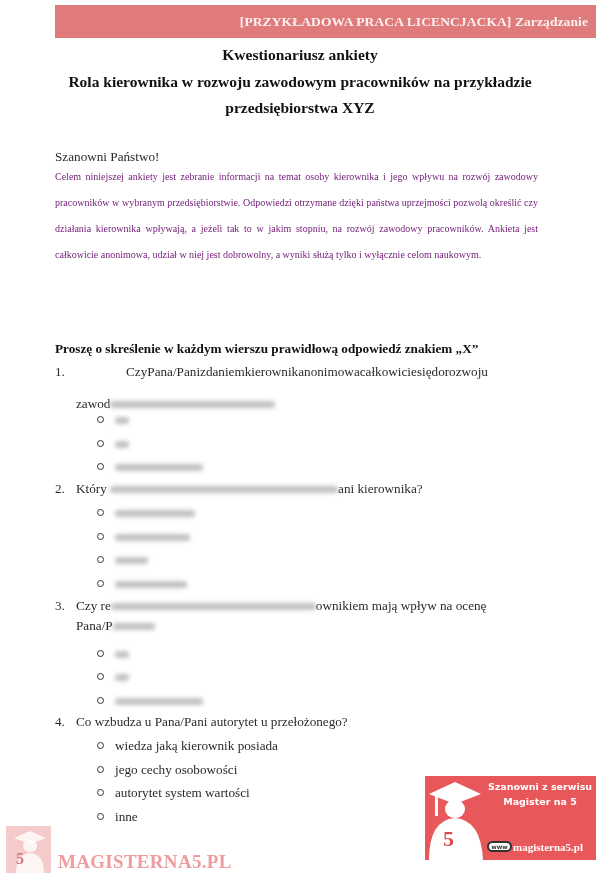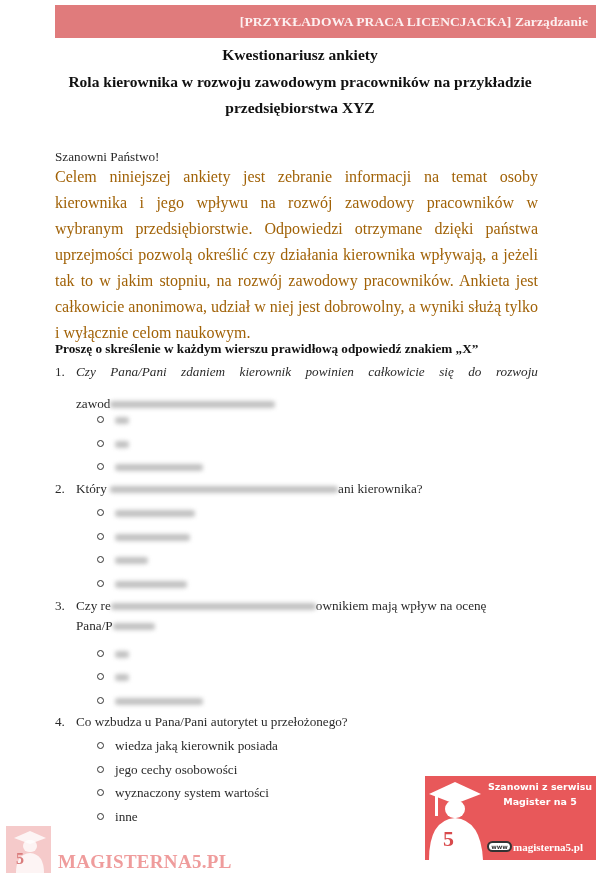--- a/index.html
+++ b/index.html
@@ -1,22 +1,22 @@
 <!DOCTYPE html>
 <html><head>
 <meta charset="utf-8">
 <style>
   html,body{margin:0;padding:0;background:#fff;}
   body{width:600px;height:875px;position:relative;overflow:hidden;font-family:"Liberation Serif","DejaVu Serif",serif;color:#222;}
   .header-band{position:absolute;left:55px;top:5px;width:541px;height:33px;background:#e07b7c;}
   .header-text{position:absolute;right:8px;top:9px;color:#fdf0f0;font-weight:bold;font-size:13.5px;letter-spacing:0.1px;white-space:nowrap;}
   .title{position:absolute;left:0;width:600px;text-align:center;font-weight:bold;font-size:15.5px;color:#111;}
-  .p{position:absolute;left:55px;width:483px;font-size:16px;line-height:26px;text-align:justify;text-align-last:left;color:#a16207;}
+  .p{position:absolute;left:55px;width:483px;font-size:10px;line-height:26px;text-align:justify;text-align-last:left;color:#701a75;}
   .line{position:absolute;font-size:13.2px;white-space:nowrap;color:#2a2a2a;}
-  .justify{display:flex;justify-content:space-between;font-style:italic;}
+  .justify{display:flex;justify-content:center;}
   .bold{font-weight:bold;color:#111;}
   .blur{display:inline-block;height:7px;background:#b6b6b6;filter:blur(2.2px);border-radius:3px;vertical-align:middle;opacity:0.85;}
   .bullet{position:absolute;left:97px;width:7px;height:7px;border:1.3px solid #333;border-radius:50%;box-sizing:border-box;}
   .num{position:absolute;left:55px;font-size:13.2px;color:#2a2a2a;}
   .page-num{position:absolute;left:288px;top:840px;font-size:11px;color:#666;margin-top:36px;}
   .wm-left{position:absolute;left:6px;top:826px;width:45px;height:47px;background:#f2b9b9;opacity:0.75;}
   .wm-left-text{position:absolute;left:58px;top:851px;font-weight:bold;font-size:19px;color:#ef9c9c;letter-spacing:0.3px;}
   .wm-left-five{position:absolute;left:16px;top:850px;font-weight:bold;font-size:16px;color:#d97c7c;}
   .badge{position:absolute;left:425px;top:776px;width:171px;height:84px;background:#e8585a;}
   .badge-line{position:absolute;left:60px;width:110px;text-align:center;color:#fff;font-family:"DejaVu Sans",sans-serif;font-weight:bold;font-size:9.5px;}
@@ -39,21 +39,21 @@
 <div class="p" style="top:164px">Celem niniejszej ankiety jest zebranie informacji na temat osoby kierownika i jego wpływu na rozwój zawodowy pracowników w wybranym przedsiębiorstwie. Odpowiedzi otrzymane dzięki państwa uprzejmości pozwolą określić czy działania kierownika wpływają, a jeżeli tak to w jakim stopniu, na rozwój zawodowy pracowników. Ankieta jest całkowicie anonimowa, udział w niej jest dobrowolny, a wyniki służą tylko i wyłącznie celom naukowym.</div>
 
 <div class="line bold" style="left:55px;top:341px">Proszę o skreślenie w każdym wierszu prawidłową odpowiedź znakiem „X”</div>
 
 <div class="num" style="top:364px">1.</div>
 <div class="line justify" style="left:76px;top:364px;width:462px">
   <span>Czy</span>
   <span>Pana/Pani</span>
   <span>zdaniem</span>
   <span>kierownik</span>
-  <span>powinien</span>
+  <span>anonimowa</span>
   <span>całkowicie</span>
   <span>się</span>
   <span>do</span>
   <span>rozwoju</span>
 </div>
 <div class="line" style="left:76px;top:396px">
   <span>zawod</span><span class="blur" style="width:165px"></span>
 </div>
 <div class="bullet" style="top:416px"></div>
 <div class="line" style="left:115px;top:412px"><span class="blur" style="width:14px"></span></div>
@@ -89,21 +89,21 @@
 <div class="bullet" style="top:697px"></div>
 <div class="line" style="left:115px;top:693px"><span class="blur" style="width:88px"></span></div>
 
 <div class="num" style="top:714px">4.</div>
 <div class="line" style="left:76px;top:714px">Co wzbudza u Pana/Pani autorytet u przełożonego?</div>
 <div class="bullet" style="top:742px"></div>
 <div class="line" style="left:115px;top:738px">wiedza jaką kierownik posiada</div>
 <div class="bullet" style="top:766px"></div>
 <div class="line" style="left:115px;top:762px">jego cechy osobowości</div>
 <div class="bullet" style="top:789px"></div>
-<div class="line" style="left:115px;top:785px">wyznaczony system wartości</div>
+<div class="line" style="left:115px;top:785px">autorytet system wartości</div>
 <div class="bullet" style="top:813px"></div>
 <div class="line" style="left:115px;top:809px">inne</div>
 
 <div class="page-num">76</div>
 
 <div class="wm-left">
   <svg width="45" height="47" viewBox="0 0 45 47">
     <polygon points="8,12 24,5 40,12 24,18" fill="#fff" opacity="0.8"></polygon>
     <rect x="17" y="14" width="14" height="12" rx="6" fill="#fff" opacity="0.8"></rect>
     <path d="M10 47 Q10 28 24 27 Q38 28 38 47 Z" fill="#fff" opacity="0.8"></path>

